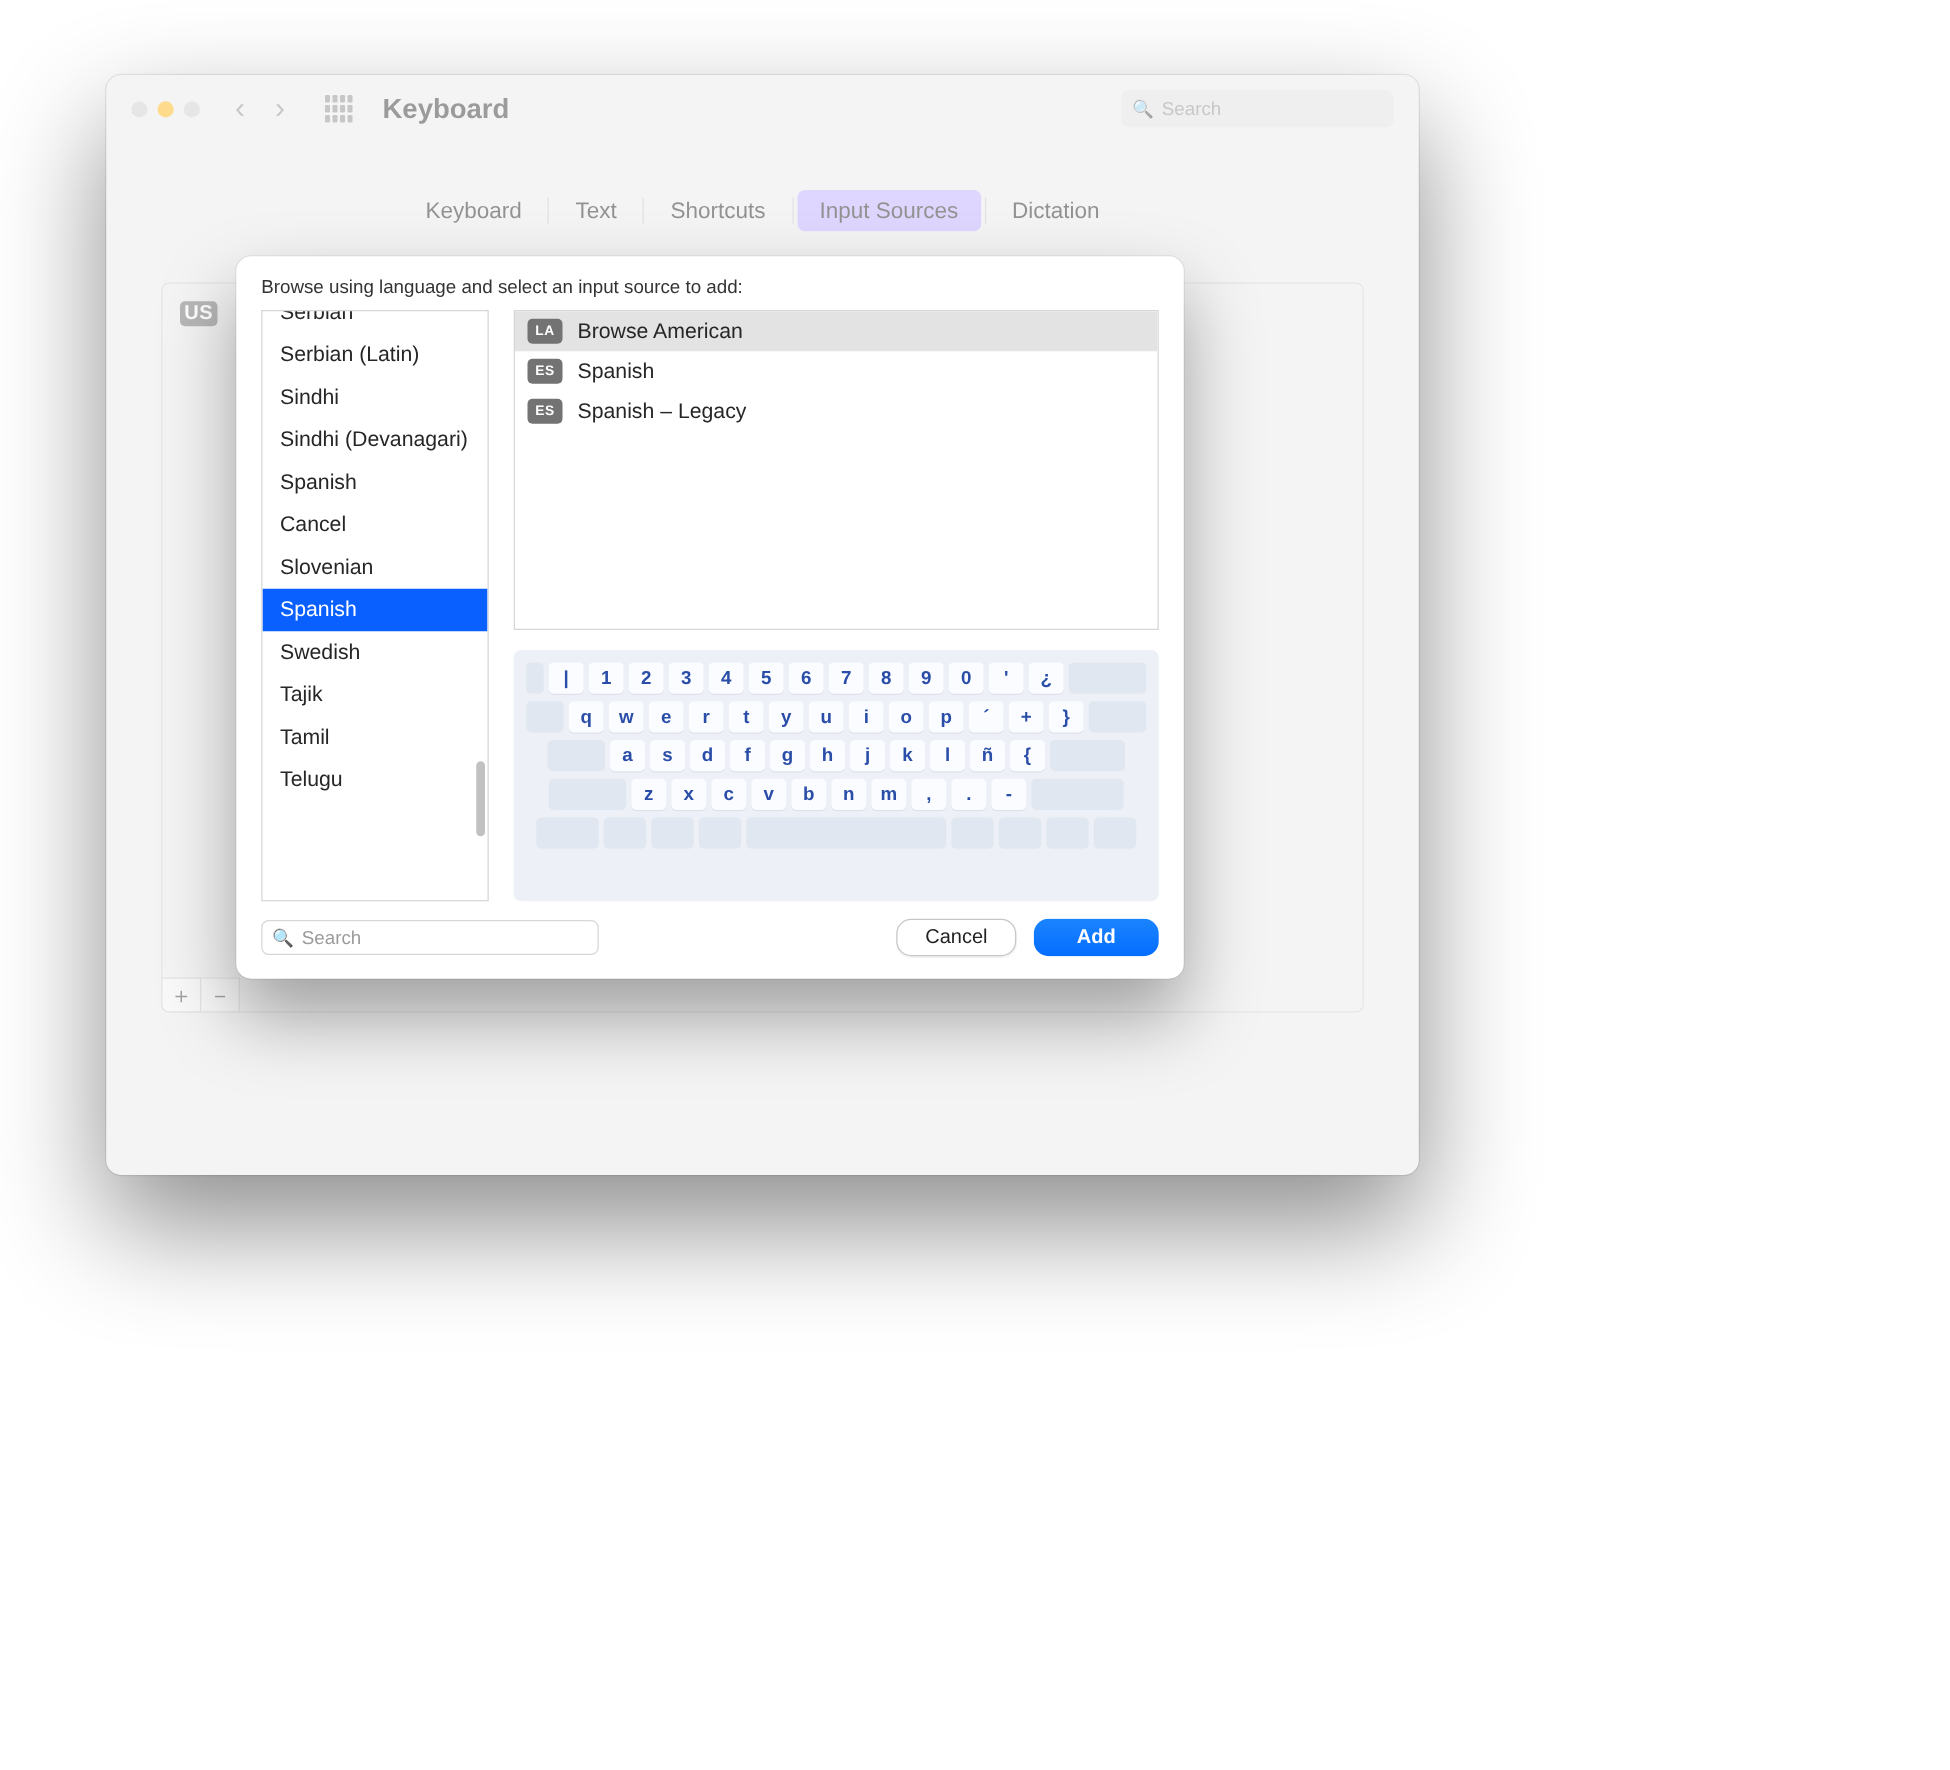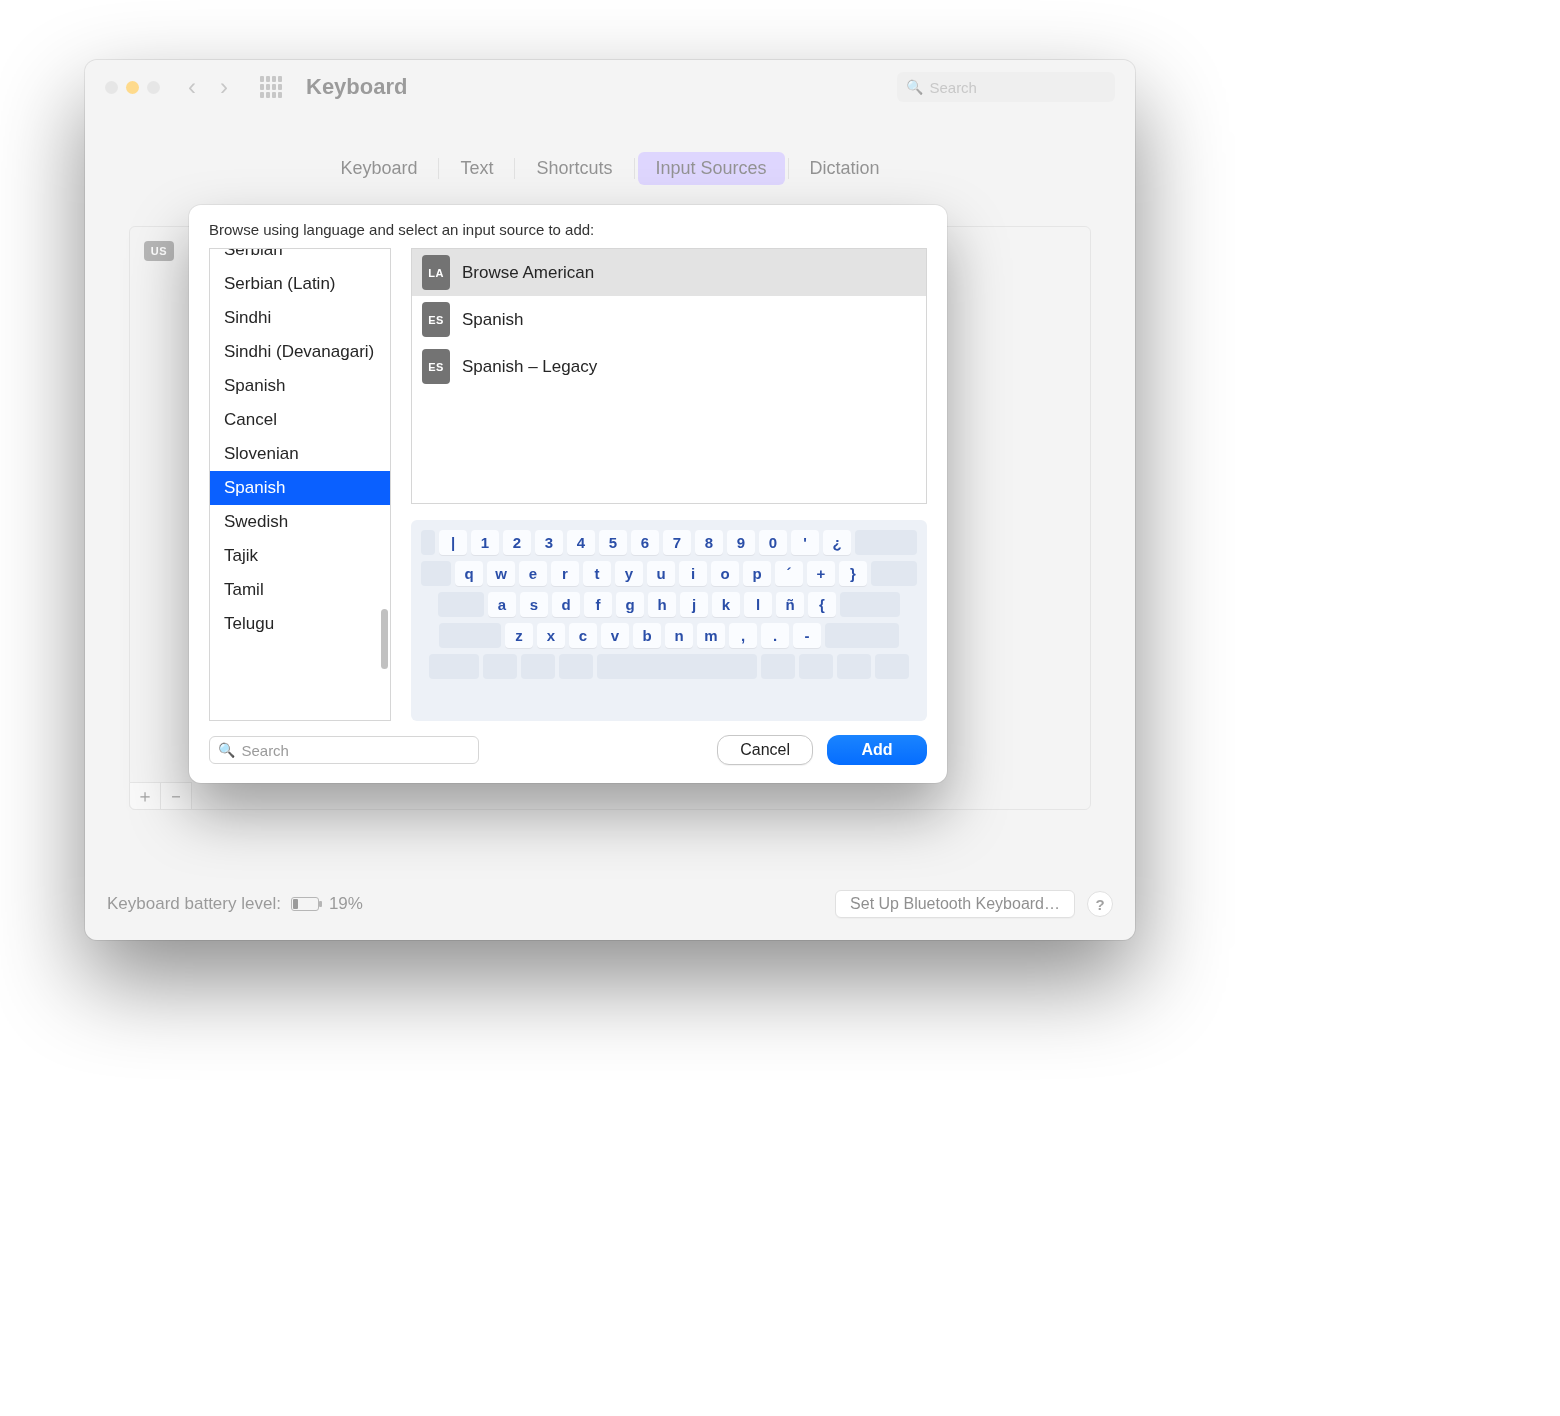--- a/index.html
+++ b/index.html
@@ -31,21 +31,21 @@
 
   
   .tabs-row { display:flex; justify-content:center; margin-top: 38px; }
   .tabs { display:flex; background:transparent; }
   .tab { padding: 6px 18px; font-size: 18px; color:#3a3a3a; border-radius: 6px; position: relative; }
   .tab.active { background:#c4b5fd; }
   .tab-sep { width:1px; background:#c8c8c8; margin: 6px 3px; }
 
   
   .bg-content { position:absolute; top:166px; left:44px; right:44px; bottom:130px; background:#ececec; border:1px solid #d0d0d0; border-radius:6px; }
-  .us-badge { position:absolute; top:14px; left:14px; width:30px; height:20px; background:#7d7d7d; color:#fff; font-size:11px; font-weight:700; display:flex; align-items:center; justify-content:center; border-radius:4px; letter-spacing:0.5px; }
+  .us-badge { position:absolute; top:14px; left:14px; width:30px; height:20px; background:#7d7d7d; color:#fff; font-size:16px; font-weight:700; display:flex; align-items:center; justify-content:center; border-radius:4px; letter-spacing:0.5px; }
   .pm { position:absolute; bottom:-1px; left:-1px; display:flex; }
   .pm-btn { width:32px; height:28px; border:1px solid #d0d0d0; background:#f5f5f5; display:flex; align-items:center; justify-content:center; font-size:18px; color:#555; }
   .pm-btn:first-child{ border-top-left-radius:0; border-bottom-left-radius:6px; }
   .pm-btn:last-child{ margin-left:-1px; }
 
   .bottom-row { position:absolute; bottom:22px; left:22px; right:22px; display:flex; align-items:center; font-size:17px; color:#484848; }
   .battery { display:flex; align-items:center; gap:10px; }
   .bat-icon { width:28px; height:14px; border:1.5px solid #7a7a7a; border-radius:3px; position:relative; }
   .bat-icon::after { content:""; position:absolute; right:-4px; top:3px; width:3px; height:6px; background:#7a7a7a; border-radius:1px; }
   .bat-fill { position:absolute; left:1px; top:1px; bottom:1px; width:20%; background:#4a4a4a; border-radius:1px; }
@@ -71,21 +71,21 @@
   .lang-items { position:absolute; inset:0; overflow:hidden; }
   .lang-item { padding: 7px 14px; font-size:17px; color:#262626; white-space:nowrap; }
   .lang-item.cut-top { margin-top:-16px; }
   .lang-item.sel { background:#0a60ff; color:#fff; }
   .lang-scrollbar { position:absolute; right:2px; top:360px; width:7px; height:60px; background:#c1c1c1; border-radius:4px; }
 
   .right-col { flex:1; display:flex; flex-direction:column; gap:16px; min-height:0; }
   .source-list { border:1px solid #d6d6d6; background:#fff; height:256px; overflow:auto; }
   .src-item { display:flex; align-items:center; gap:12px; padding:6px 10px; font-size:17px; color:#262626; }
   .src-item.sel { background:#e3e3e3; }
-  .src-badge { width:28px; height:35px; background:#737373; color:#fff; font-size:11px; font-weight:700; border-radius:4px; display:flex; align-items:center; justify-content:center; letter-spacing:0.5px; }
+  .src-badge { width:28px; height:20px; background:#737373; color:#fff; font-size:11px; font-weight:700; border-radius:4px; display:flex; align-items:center; justify-content:center; letter-spacing:0.5px; }
 
   .kb-preview { flex:1; background:#edf1f7; border-radius:6px; padding:10px 10px 10px; display:flex; flex-direction:column; gap:6px; }
   .kb-row { display:flex; gap:4px; justify-content:center; }
   .key { background:#fafcff; color:#2a4ea8; font-weight:600; font-size:15px; border-radius:4px; display:flex; align-items:center; justify-content:center; height:25px; box-shadow: 0 1px 0 rgba(0,0,0,0.06); }
   .key.std { width:28px; }
   .key.blank { background:#e1e7f0; box-shadow:none; }
   .row0 .key.std { width:28px; }
 
   .dialog-footer { display:flex; align-items:center; padding: 14px 20px 18px; gap:14px; }
   .dlg-search { width:270px; height:28px; border:1px solid #d6d6d6; border-radius:6px; display:flex; align-items:center; padding:0 8px; gap:6px; color:#9b9b9b; font-size:15px; background:#fff; }
@@ -148,32 +148,20 @@
   </div>
 
   <div class="bg-content">
     <div class="us-badge">US</div>
     <div class="pm">
       <div class="pm-btn">＋</div>
       <div class="pm-btn">－</div>
     </div>
   </div>
 
-  <div class="bottom-row">
-    <div class="battery">
-      <span>Keyboard battery level:</span>
-      <span class="bat-icon">
-          <span class="bat-fill"></span>
-        </span>
-      <span>19%</span>
-    </div>
-    <div class="bottom-spacer"></div>
-    <div class="bt-btn">Set Up Bluetooth Keyboard…</div>
-    <div class="help-btn">?</div>
-  </div>
 
   <div class="overlay"></div>
 
   <div class="dialog">
     <div class="dialog-hdr">Browse using language and select an input source to add:</div>
 
     <div class="dialog-body">
       <div class="lang-col">
         <div class="lang-list">
           <div class="lang-items" id="lang-items">

